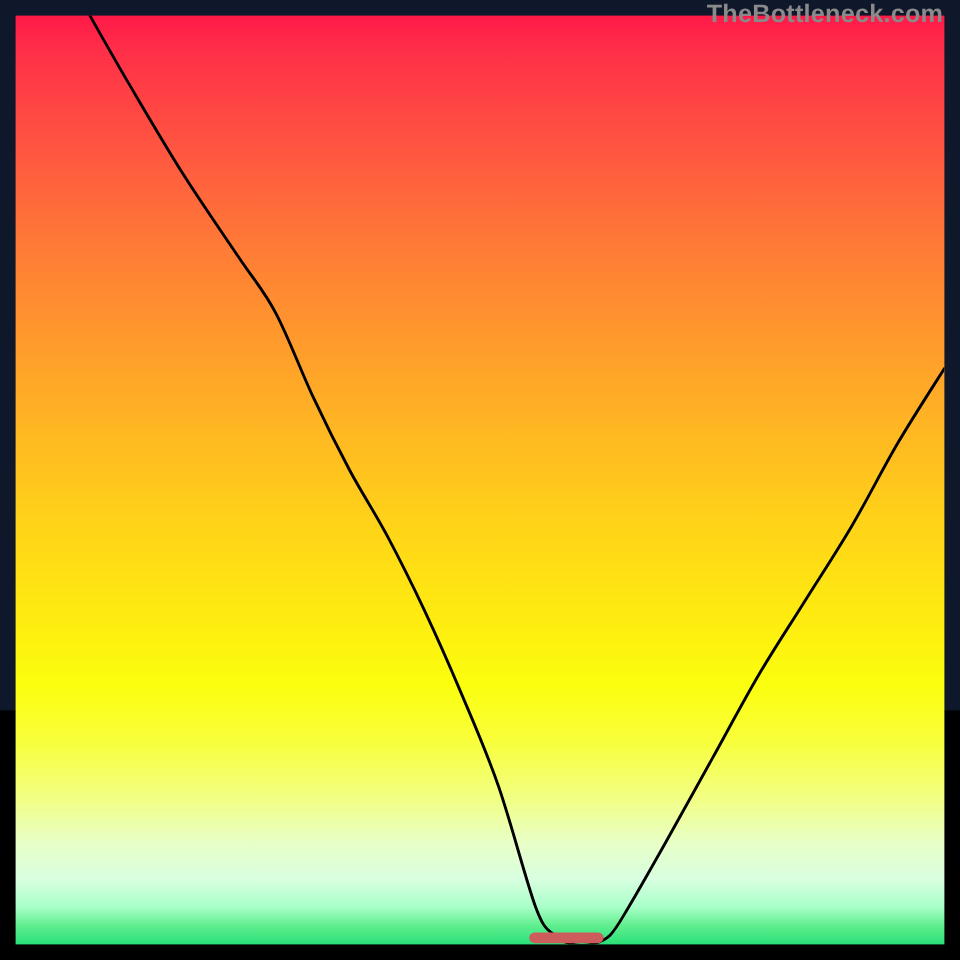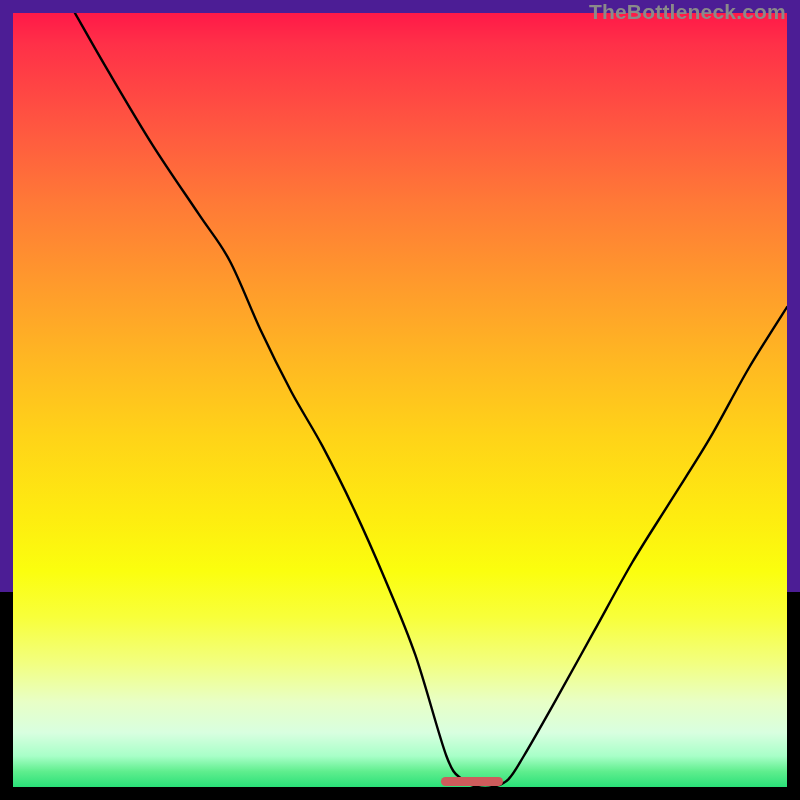--- a/index.html
+++ b/index.html
@@ -7,21 +7,21 @@
     padding: 0;
     width: 800px;
     height: 800px;
     background: #000;
     overflow: hidden;
   }
   .chart-container {
     position: relative;
     width: 800px;
     height: 592px;
-    background: #4c1d95;
+    background: #0f172a;
   }
   .plot-area {
     position: absolute;
     left: 13px;
     top: 13px;
     width: 774px;
     height: 774px;
   }
   .gradient-bg {
     position: absolute;

